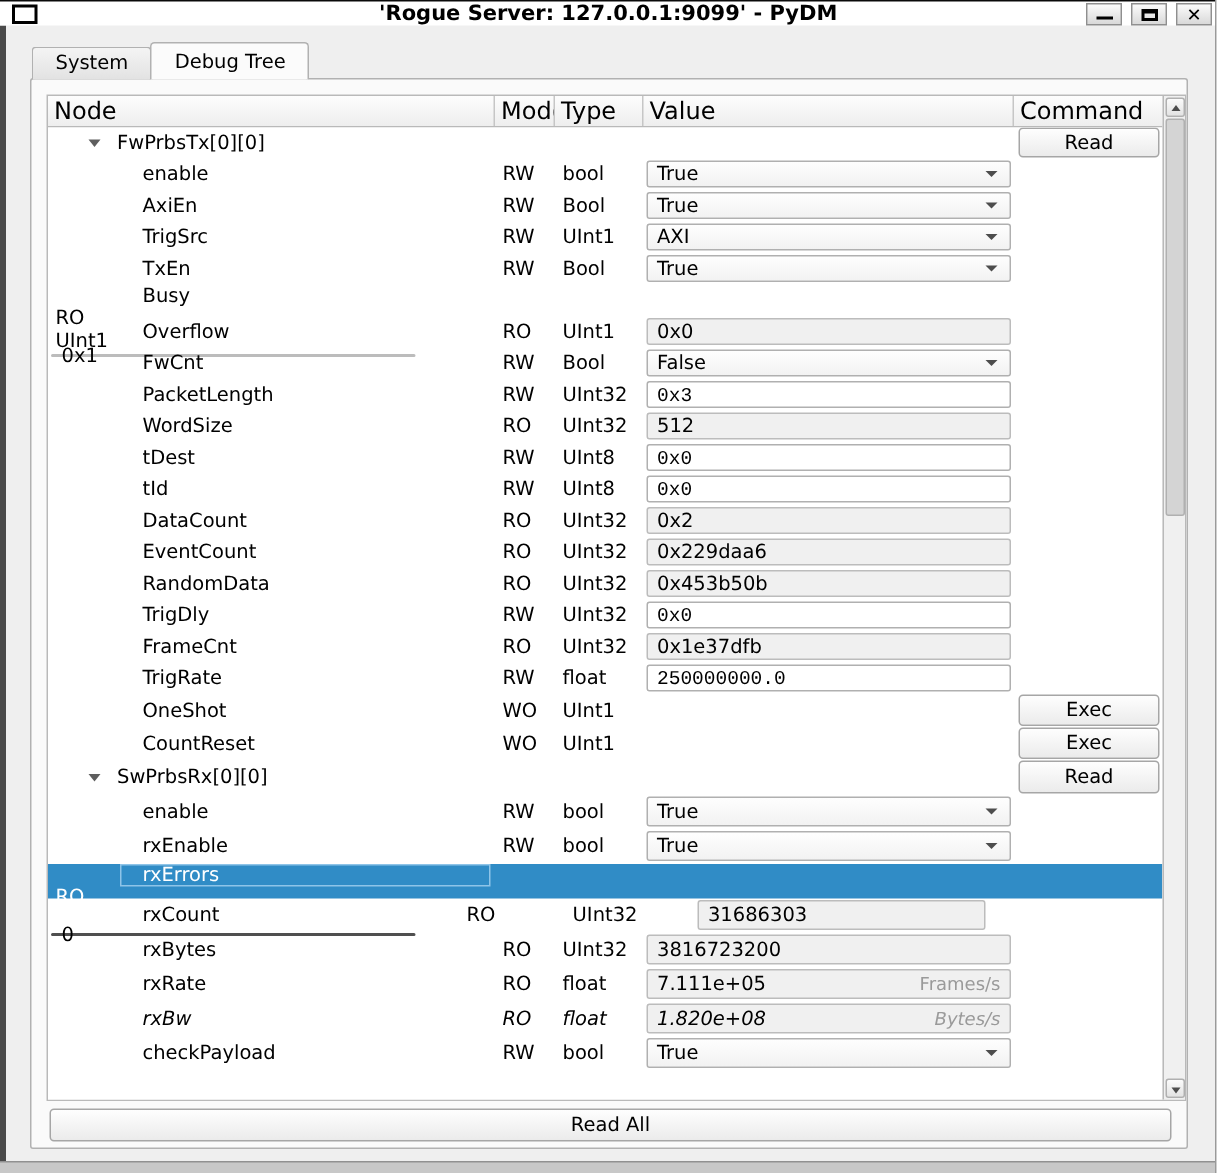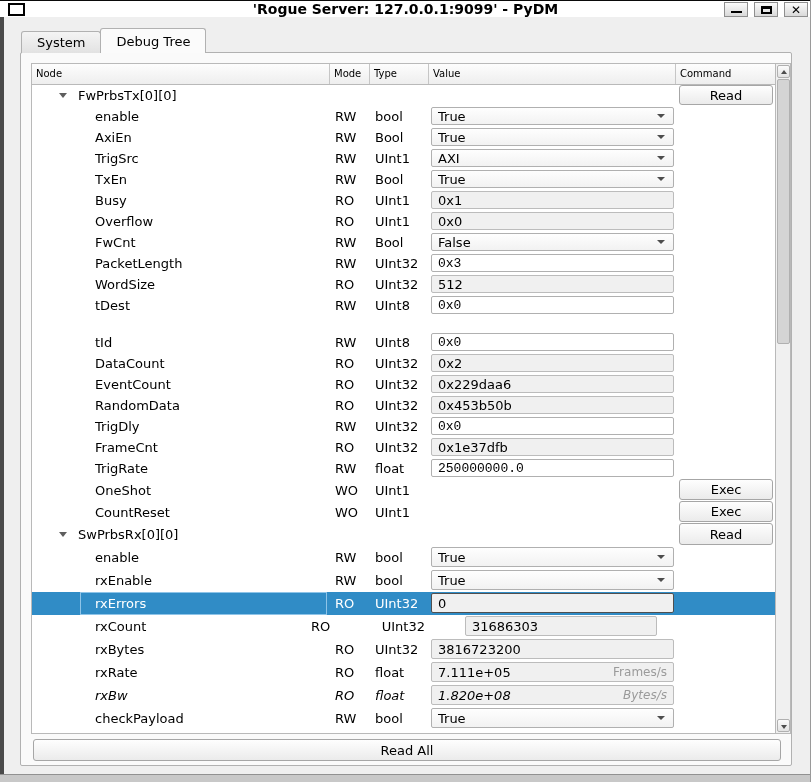--- a/index.html
+++ b/index.html
@@ -29,21 +29,21 @@
   .tab.active { height:25px; line-height:25px; background:#fbfbfb; position:relative; z-index:4; }
 
   
   .pane { position:absolute; left:20px; top:52px; width:772px; height:714px; background:#fafafa;
           border:1px solid #b1b1b1; border-radius:2px; z-index:2; }
 
   
   .tree { position:absolute; left:10px; top:10px; width:760px; height:671px; background:#ffffff; border:1px solid #b9b9b9; }
   .tree-header { position:absolute; left:0; top:0; width:743px; height:21px; display:flex;
                  background:linear-gradient(#fdfdfd,#eeeeee); border-bottom:1px solid #b9b9b9; }
-  .hcell { height:100%; line-height:20px; font-size:10px; color:#000; padding-left:4px;
+  .hcell { height:100%; line-height:20px; font-size:16px; color:#000; padding-left:4px;
            border-right:1px solid #c6c6c6; overflow:hidden; white-space:nowrap; }
   .hc0{width:298px;} .hc1{width:40px;} .hc2{width:59px;} .hc3{width:247px;} .hc4{width:99px;border-right:none;}
 
   .tree-body { position:absolute; left:0; top:21px; width:743px; bottom:0; overflow:hidden; background:#fff; }
   .trow { display:flex; width:100%; font-size:13px; color:#000; position:relative; }
   .cell { height:100%; position:relative; overflow:visible; white-space:nowrap; }
   .c-node { width:298px; display:flex; align-items:center; }
   .c-mode { width:40px; display:flex; align-items:center; padding-left:5px; }
   .c-type { width:59px; display:flex; align-items:center; padding-left:5px; }
   .c-value { width:247px; }
@@ -230,148 +230,148 @@
       <div class="vwidget">
         <span class="vtext">True</span>
 
         <span class="combo-arrow"></span>
       </div>
     </div>
     <div class="cell c-cmd">
       
     </div>
   </div>
+          <div class="trow w-ro" style="height: 21px; flex-direction: column;">
+    <div class="cell c-node">
+
+      <span class="node-label">Busy</span>
+    </div>
+    <div class="cell c-mode">
+      <span class="mode-label">RO</span>
+    </div>
+    <div class="cell c-type">
+      <span class="type-label">UInt1</span>
+    </div>
+    <div class="cell c-value">
+      <div class="vwidget">
+        <span class="vtext">0x1</span>
+
+      </div>
+    </div>
+    <div class="cell c-cmd">
+      
+    </div>
+  </div>
           <div class="trow w-ro" style="height: 21px;">
     <div class="cell c-node">
 
-      <span class="node-label">Busy</span>
+      <span class="node-label">Overflow</span>
     </div>
     <div class="cell c-mode">
       <span class="mode-label">RO</span>
     </div>
     <div class="cell c-type">
       <span class="type-label">UInt1</span>
     </div>
     <div class="cell c-value">
       <div class="vwidget">
-        <span class="vtext">0x1</span>
+        <span class="vtext">0x0</span>
+
+      </div>
+    </div>
+    <div class="cell c-cmd">
+      
+    </div>
+  </div>
+          <div class="trow w-combo" style="height: 21px;">
+    <div class="cell c-node">
+
+      <span class="node-label">FwCnt</span>
+    </div>
+    <div class="cell c-mode">
+      <span class="mode-label">RW</span>
+    </div>
+    <div class="cell c-type">
+      <span class="type-label">Bool</span>
+    </div>
+    <div class="cell c-value">
+      <div class="vwidget">
+        <span class="vtext">False</span>
+
+        <span class="combo-arrow"></span>
+      </div>
+    </div>
+    <div class="cell c-cmd">
+      
+    </div>
+  </div>
+          <div class="trow w-edit" style="height: 21px;">
+    <div class="cell c-node">
+
+      <span class="node-label">PacketLength</span>
+    </div>
+    <div class="cell c-mode">
+      <span class="mode-label">RW</span>
+    </div>
+    <div class="cell c-type">
+      <span class="type-label">UInt32</span>
+    </div>
+    <div class="cell c-value">
+      <div class="vwidget">
+        <span class="vtext">0x3</span>
 
       </div>
     </div>
     <div class="cell c-cmd">
       
     </div>
   </div>
           <div class="trow w-ro" style="height: 21px;">
     <div class="cell c-node">
 
-      <span class="node-label">Overflow</span>
-    </div>
-    <div class="cell c-mode">
-      <span class="mode-label">RO</span>
-    </div>
-    <div class="cell c-type">
-      <span class="type-label">UInt1</span>
+      <span class="node-label">WordSize</span>
+    </div>
+    <div class="cell c-mode">
+      <span class="mode-label">RO</span>
+    </div>
+    <div class="cell c-type">
+      <span class="type-label">UInt32</span>
+    </div>
+    <div class="cell c-value">
+      <div class="vwidget">
+        <span class="vtext">512</span>
+
+      </div>
+    </div>
+    <div class="cell c-cmd">
+      
+    </div>
+  </div>
+          <div class="trow w-edit" style="height: 21px;">
+    <div class="cell c-node">
+
+      <span class="node-label">tDest</span>
+    </div>
+    <div class="cell c-mode">
+      <span class="mode-label">RW</span>
+    </div>
+    <div class="cell c-type">
+      <span class="type-label">UInt8</span>
     </div>
     <div class="cell c-value">
       <div class="vwidget">
         <span class="vtext">0x0</span>
 
       </div>
     </div>
     <div class="cell c-cmd">
       
     </div>
   </div>
-          <div class="trow w-combo" style="height: 21px;">
-    <div class="cell c-node">
-
-      <span class="node-label">FwCnt</span>
-    </div>
-    <div class="cell c-mode">
-      <span class="mode-label">RW</span>
-    </div>
-    <div class="cell c-type">
-      <span class="type-label">Bool</span>
-    </div>
-    <div class="cell c-value">
-      <div class="vwidget">
-        <span class="vtext">False</span>
-
-        <span class="combo-arrow"></span>
-      </div>
-    </div>
-    <div class="cell c-cmd">
-      
-    </div>
-  </div>
           <div class="trow w-edit" style="height: 21px;">
-    <div class="cell c-node">
-
-      <span class="node-label">PacketLength</span>
-    </div>
-    <div class="cell c-mode">
-      <span class="mode-label">RW</span>
-    </div>
-    <div class="cell c-type">
-      <span class="type-label">UInt32</span>
-    </div>
-    <div class="cell c-value">
-      <div class="vwidget">
-        <span class="vtext">0x3</span>
-
-      </div>
-    </div>
-    <div class="cell c-cmd">
-      
-    </div>
-  </div>
-          <div class="trow w-ro" style="height: 21px;">
-    <div class="cell c-node">
-
-      <span class="node-label">WordSize</span>
-    </div>
-    <div class="cell c-mode">
-      <span class="mode-label">RO</span>
-    </div>
-    <div class="cell c-type">
-      <span class="type-label">UInt32</span>
-    </div>
-    <div class="cell c-value">
-      <div class="vwidget">
-        <span class="vtext">512</span>
-
-      </div>
-    </div>
-    <div class="cell c-cmd">
-      
-    </div>
-  </div>
-          <div class="trow w-edit" style="height: 21px;">
-    <div class="cell c-node">
-
-      <span class="node-label">tDest</span>
-    </div>
-    <div class="cell c-mode">
-      <span class="mode-label">RW</span>
-    </div>
-    <div class="cell c-type">
-      <span class="type-label">UInt8</span>
-    </div>
-    <div class="cell c-value">
-      <div class="vwidget">
-        <span class="vtext">0x0</span>
-
-      </div>
-    </div>
-    <div class="cell c-cmd">
-      
-    </div>
-  </div>
-          <div class="trow w-edit" style="height: 21px; margin-top: 16px;">
     <div class="cell c-node">
 
       <span class="node-label">tId</span>
     </div>
     <div class="cell c-mode">
       <span class="mode-label">RW</span>
     </div>
     <div class="cell c-type">
       <span class="type-label">UInt8</span>
     </div>
@@ -602,21 +602,21 @@
       <div class="vwidget">
         <span class="vtext">True</span>
 
         <span class="combo-arrow"></span>
       </div>
     </div>
     <div class="cell c-cmd">
       
     </div>
   </div>
-          <div class="trow sel w-ro" style="height: 23px;">
+          <div class="trow sel w-ro" style="height: 23px; flex-direction: column;">
     <div class="cell c-node">
 
       <span class="node-label">rxErrors</span>
     </div>
     <div class="cell c-mode">
       <span class="mode-label">RO</span>
     </div>
     <div class="cell c-type">
       <span class="type-label">UInt32</span>
     </div>

